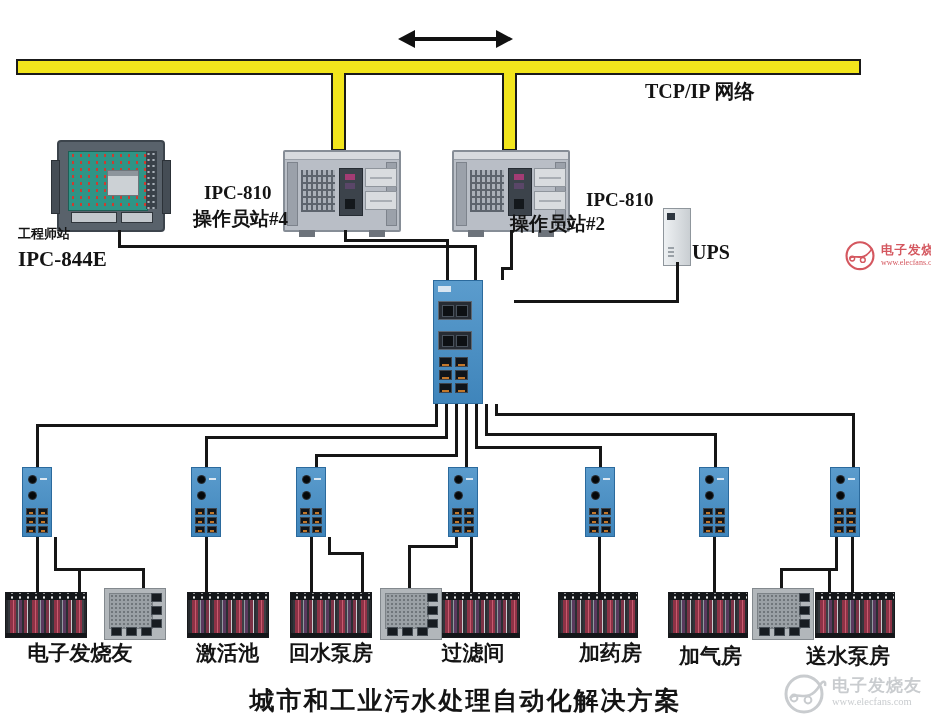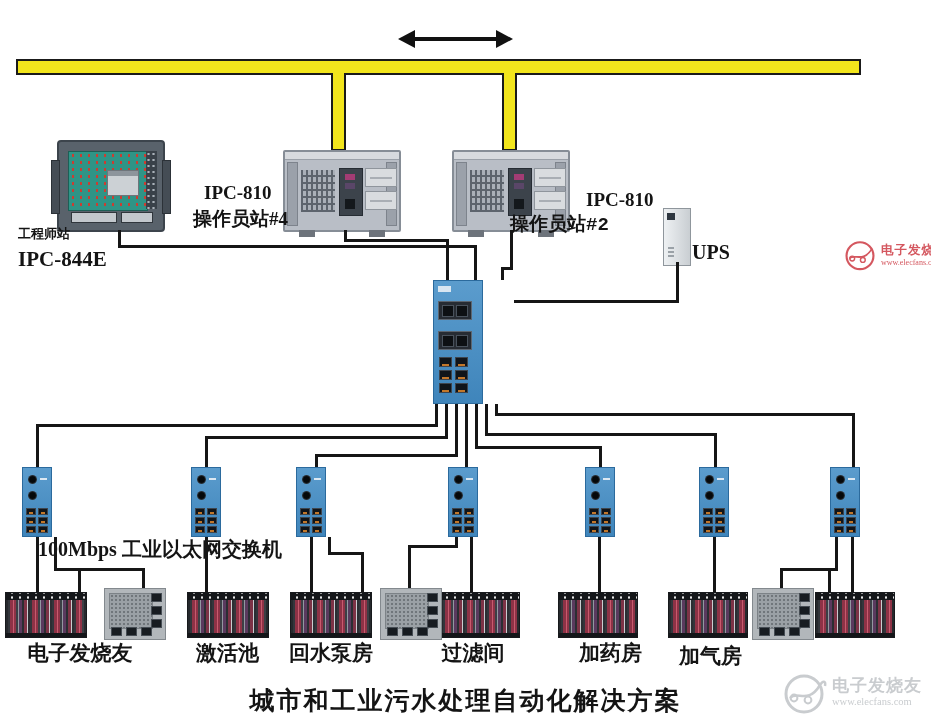--- a/index.html
+++ b/index.html
@@ -97,20 +97,21 @@
 
   <div>
     <div class="arr-line" style="left:412px;top:37px;width:88px;"></div>
     <div class="arr-head arr-left" style="left:398px;top:30px;"></div>
     <div class="arr-head arr-right" style="left:496px;top:30px;"></div>
   </div>
 
   <div class="bus" style="left:16px;top:59px;width:845px;height:16px;"></div>
   <div class="bus" style="left:331px;top:73px;width:15px;height:78px;border-top:none;"></div>
   <div class="bus" style="left:502px;top:73px;width:15px;height:78px;border-top:none;"></div>
+  <div class="lbl" style="left:645px;top:78px;font-size:20px;">TCP/IP 网络</div>
 
   <div class="eng">
     <div class="eng-ear" style="left:-8px;"></div>
     <div class="eng-ear" style="right:-8px;"></div>
     <div class="eng-screen">
         <div class="eng-pop"></div>
       </div>
     <div class="eng-col"></div>
     <div class="eng-slot1"></div>
       <div class="eng-slot2"></div>
@@ -147,21 +148,21 @@
         <i style="top:30px;height:10px;background:#14181c;"></i>
       </div>
     <div class="ipc-bays">
         <div class="ipc-bay" style="top:0;"></div>
         <div class="ipc-bay" style="top:23px;"></div>
       </div>
     <div class="ipc-foot" style="left:14px;"></div>
       <div class="ipc-foot" style="right:14px;"></div>
   </div>
   <div class="lbl" style="left:586px;top:189px;font-size:19px;">IPC-810</div>
-  <div class="lbl" style="left:510px;top:211px;font-size:19px;font-family:Liberation Mono, monospace;">操作员站#2</div>
+  <div class="lbl" style="left:510px;top:211px;font-size:19px;">操作员站#2</div>
 
   <div class="ups"></div>
   <div class="lbl" style="left:692px;top:241px;font-size:20px;">UPS</div>
 
   <div>
     <div class="fsw-side"></div>
     <div class="fsw-front">
       <div class="fsw-tag"></div>
       <div class="fiber-block" style="top:20px;">
           <i style="left:3px;"></i>
@@ -175,28 +176,28 @@
           <i></i>
           <i></i>
           <i></i>
           <i></i>
           <i></i>
           <i></i>
         </div>
     </div>
   </div>
 
-  <div class="lbl" style="left:38px;top:536px;font-size:20px;">100Mbps 工业以太网交换机</div>
 
   <div class="lbl ctr" style="left:15px;top:639px;width:130px;font-size:21px;">电子发烧友</div>
   <div class="lbl ctr" style="left:276px;top:639px;width:110px;font-size:21px;">回水泵房</div>
   <div class="lbl ctr" style="left:165px;top:639px;width:125px;font-size:21px;">激活池</div>
   <div class="lbl ctr" style="left:558px;top:639px;width:105px;font-size:21px;">加药房</div>
   <div class="lbl ctr" style="left:418px;top:639px;width:110px;font-size:21px;">过滤间</div>
   <div class="lbl ctr" style="left:658px;top:642px;width:105px;font-size:21px;">加气房</div>
+  <div class="lbl ctr" style="left:793px;top:642px;width:110px;font-size:21px;">送水泵房</div>
 
   <div class="lbl ctr" style="left:0;top:684px;width:931px;font-size:25px;letter-spacing:2px;">城市和工业污水处理自动化解决方案</div>
 
   <div class="wm wm-red" style="left:843px;top:238px;">
     <svg width="34" height="34" viewBox="0 0 48 48">
       <circle cx="24" cy="25" r="19" fill="none" stroke="currentColor" stroke-width="3"></circle>
       <path d="M9 29 C 16 21, 28 36, 41 15" fill="none" stroke="currentColor" stroke-width="2.5"></path>
       <circle cx="13" cy="29" r="3.4" fill="none" stroke="currentColor" stroke-width="2"></circle>
       <circle cx="28" cy="31" r="3.4" fill="none" stroke="currentColor" stroke-width="2"></circle>
     </svg>

